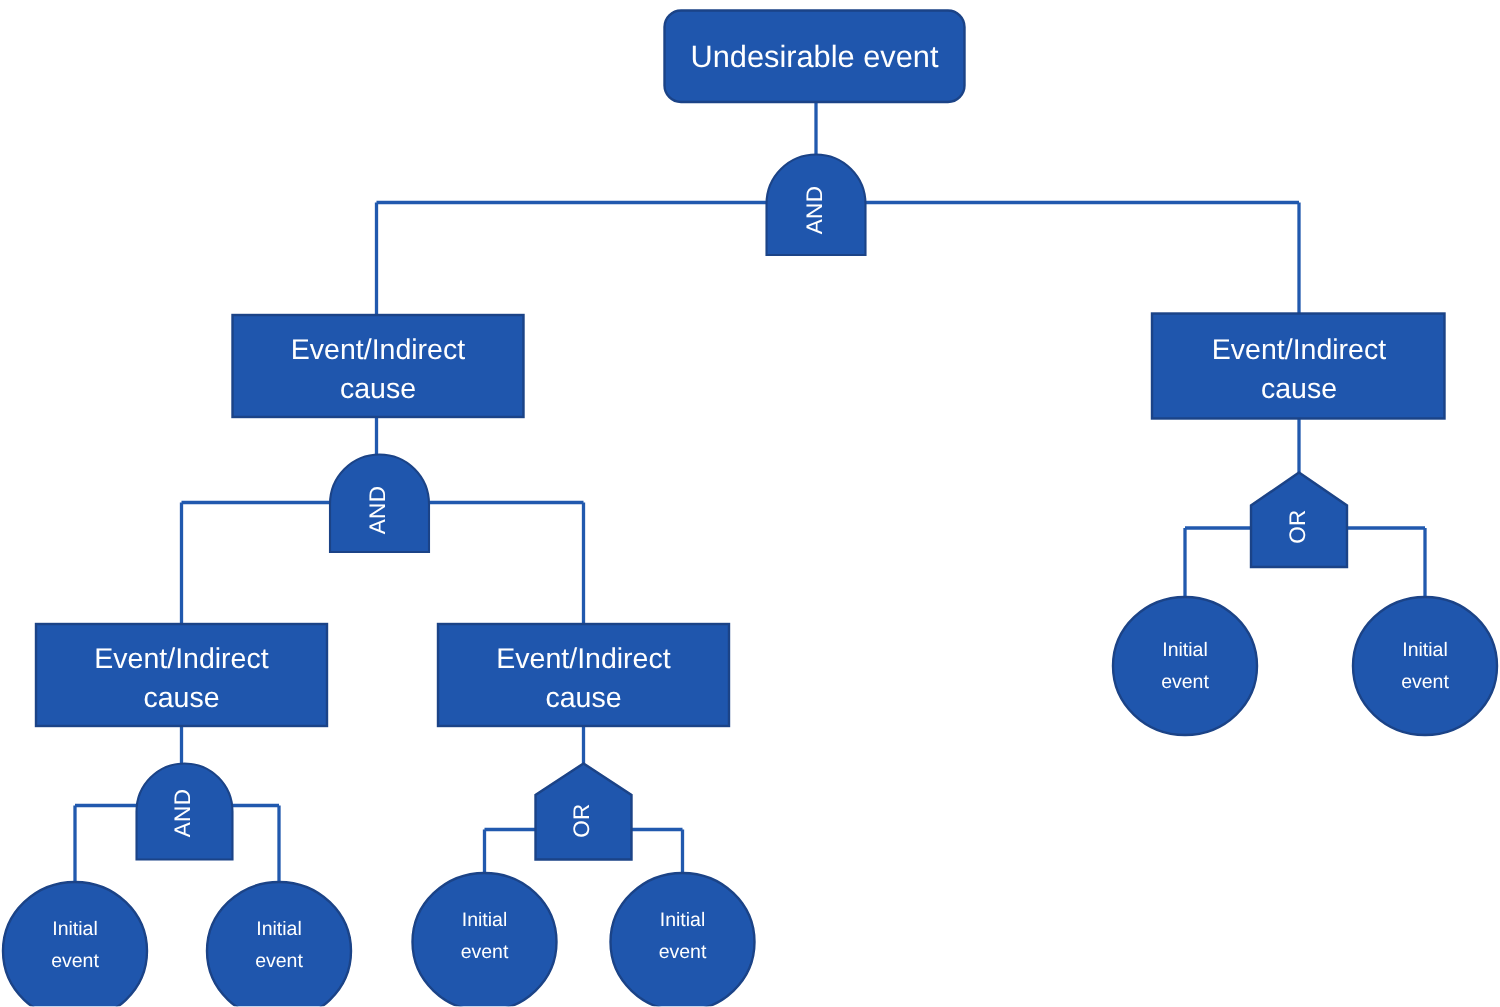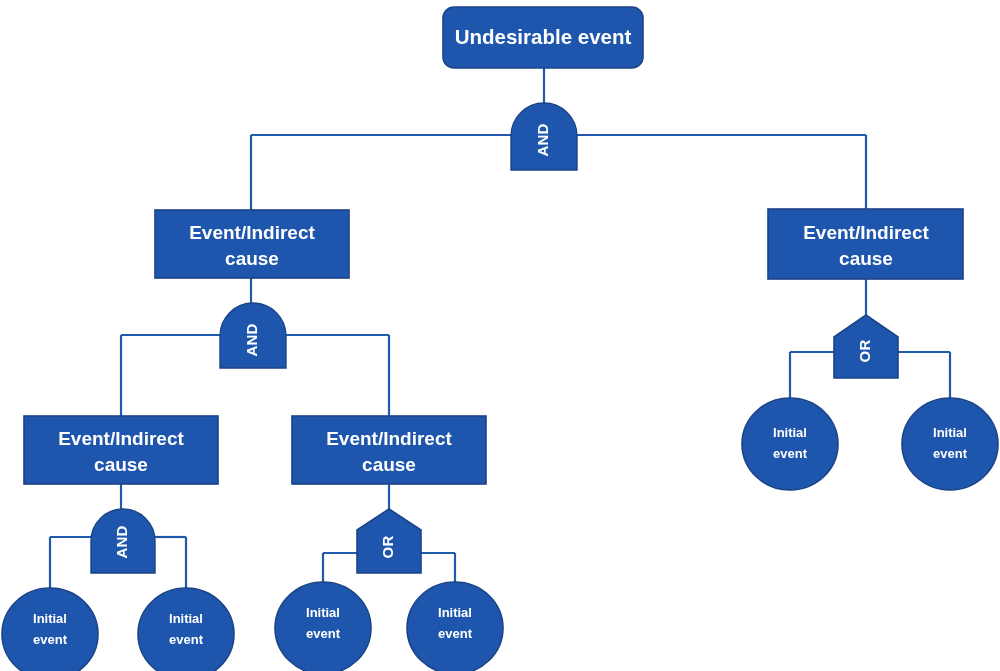--- a/index.html
+++ b/index.html
@@ -11,21 +11,20 @@
     width: 1000px;
     height: 671px;
     overflow: hidden;
     font-family: "Liberation Sans", sans-serif;
   }
   #diagram-root {
     position: relative;
     width: 1000px;
     height: 671px;
     background: #ffffff;
-    font-weight: bold;
   }
   svg#fault-tree {
     display: block;
     width: 1000px;
     height: 671px;
   }
   .connector {
     fill: none;
     stroke: #2159AE;
     stroke-width: 2.2;

